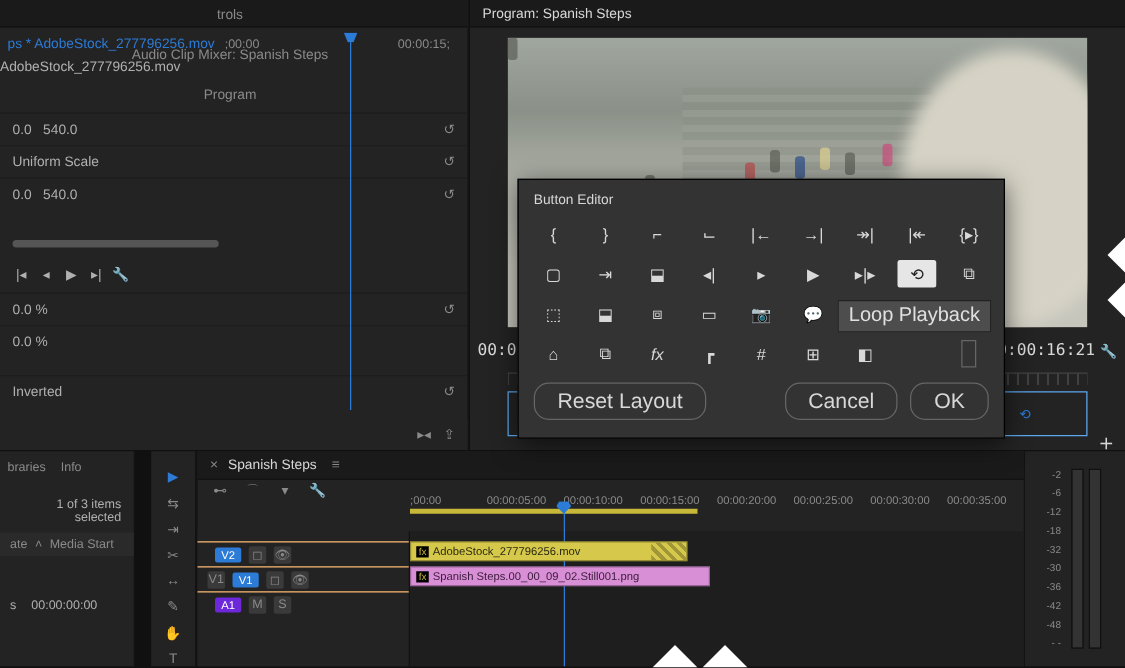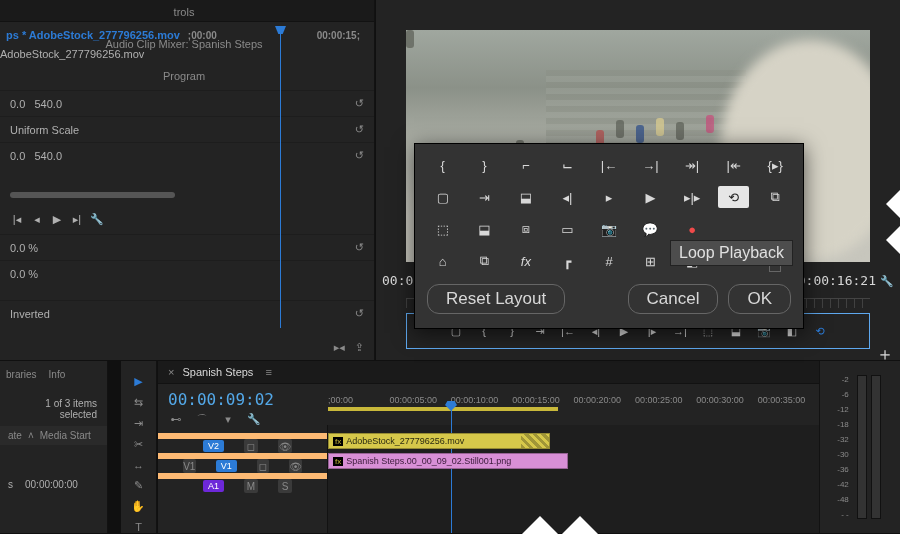--- a/index.html
+++ b/index.html
@@ -49,21 +49,20 @@
     height: 22px;
     align-items: center;
     flex-direction: column;
   }
   .panel-ec .tabs span { padding-bottom: 2px; }
   .source-row {
     display: flex; align-items: center;
     height: 26px;
     padding: 0 6px;
     color: var(--accent-blue);
-    font-weight: bold;
   }
   .source-row .src-name { color: var(--accent-blue); }
   .source-row .ruler {
     flex: 1; display: flex; justify-content: space-between;
     font-size: 10px; color: var(--text-dim); padding: 0 8px;
   }
   .playhead-line {
     position: absolute;
     left: 280px; top: 30px; bottom: 32px;
     width: 1px; background: var(--accent-blue);
@@ -333,23 +332,23 @@
     position:absolute;
     left:0; right:0; top:64px; bottom:0;
     display:flex;
   }
   .tl-tracks-head {
     width:170px;
     background: var(--bg-panel);
     border-right: 1px solid var(--border);
   }
   .track-row {
-    display:flex; align-items:center; gap:20px;
-    height:20px; padding:0 25px;
-    border-top:6px solid #fdba74;
+    display:flex; align-items:center; gap:6px;
+    height:20px; padding:0 8px;
+    border-top:1px solid #fdba74;
     font-size:10px; color:var(--text-mid);
   }
   .track-row .tag { background: var(--accent-blue); color:#fff; padding:1px 5px; border-radius:2px; font-size:9px;}
   .track-row .sq { width:14px;height:14px; background:#3a3a3a; border-radius:2px; display:inline-flex;align-items:center;justify-content:center; color:var(--text-dim);}
   .tl-tracks-body {
     flex:1; position:relative;
     background:#1e1e1e;
   }
   .tl-ruler {
     position:absolute; left:0; right:0; top:-30px; height:12px;
@@ -474,20 +473,23 @@
     <span class="v">Inverted</span>
     <span class="reset-ico i">↺</span>
   </div>
   <div class="ec-bottom">
     <span class="i">▸◂</span>
     <span class="i">⇪</span>
   </div>
 </div>
 
 <div class="panel-prog">
+  <div class="tabs">
+    <span>Program: Spanish Steps</span>
+  </div>
   <div class="video-area">
     <div class="video-still">
       <span class="ppl"></span>
         <span class="ppl"></span>
         <span class="ppl"></span>
         <span class="ppl"></span>
         <span class="ppl"></span>
         <span class="ppl"></span>
         <span class="ppl"></span>
         <span class="ppl"></span>
@@ -512,20 +514,21 @@
     <span class="ico i">⬚</span>
     <span class="ico i">⬓</span>
     <span class="ico i">📷</span>
     <span class="ico i">◧</span>
     <span class="ico i loop">⟲</span>
   </div>
   <div class="add-btn i">＋</div>
 </div>
 
 <div class="dialog">
+  <h1>Button Editor</h1>
   <div class="be-grid">
 
     <span class="cell i">{</span>
     <span class="cell i">}</span>
     <span class="cell i">⌐</span>
     <span class="cell i">⌙</span>
     <span class="cell i">|←</span>
     <span class="cell i">→|</span>
     <span class="cell i">↠|</span>
     <span class="cell i">|↞</span>
@@ -598,21 +601,20 @@
   <span class="tool i">✋</span>
   <span class="tool i">T</span>
 </div>
 
 <div class="panel-tl">
   <div class="tl-tabs">
     <span class="close i">×</span>
     <span>Spanish Steps</span>
     <span class="close i" style="margin-left:4px;">≡</span>
   </div>
-  <div class="tl-timecode">00:00:09:02</div>
   <div class="tl-toolbar">
     <span class="i">⊷</span>
     <span class="i">⌒</span>
     <span class="i">▾</span>
     <span class="i">🔧</span>
   </div>
 
   <div class="tl-body">
     <div class="tl-tracks-head">
       <div style="height:8px"></div>

